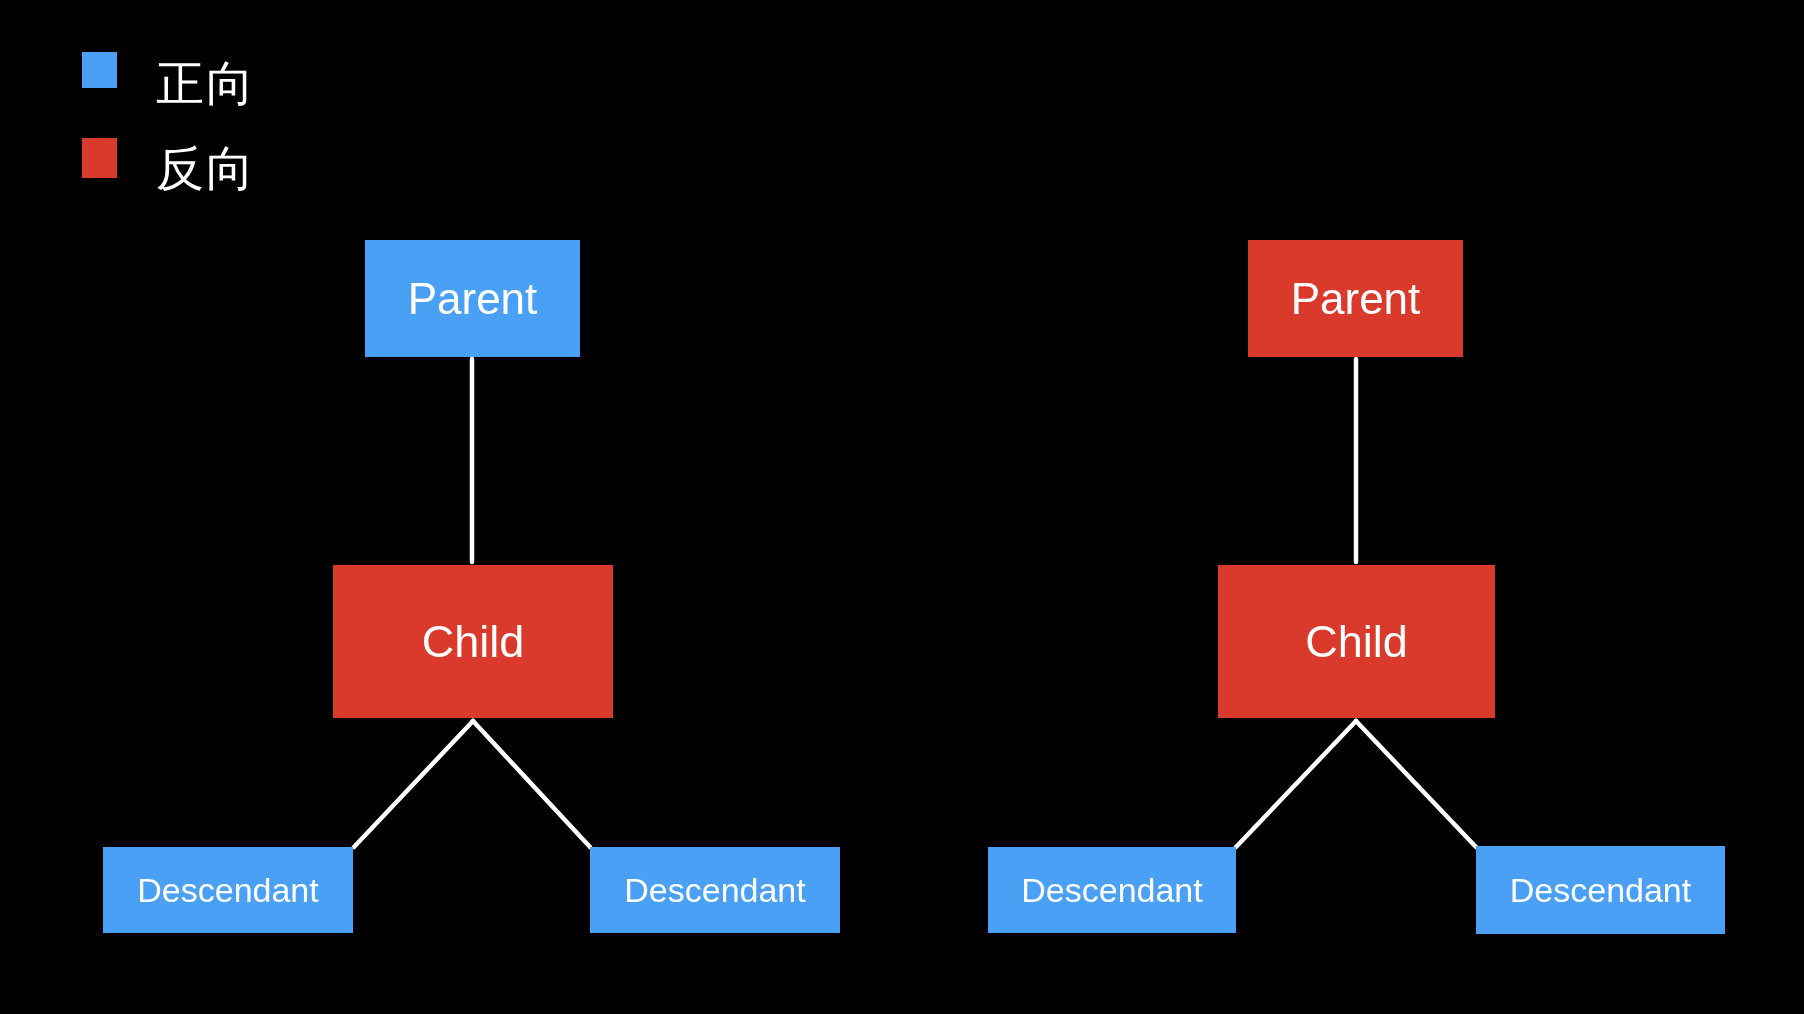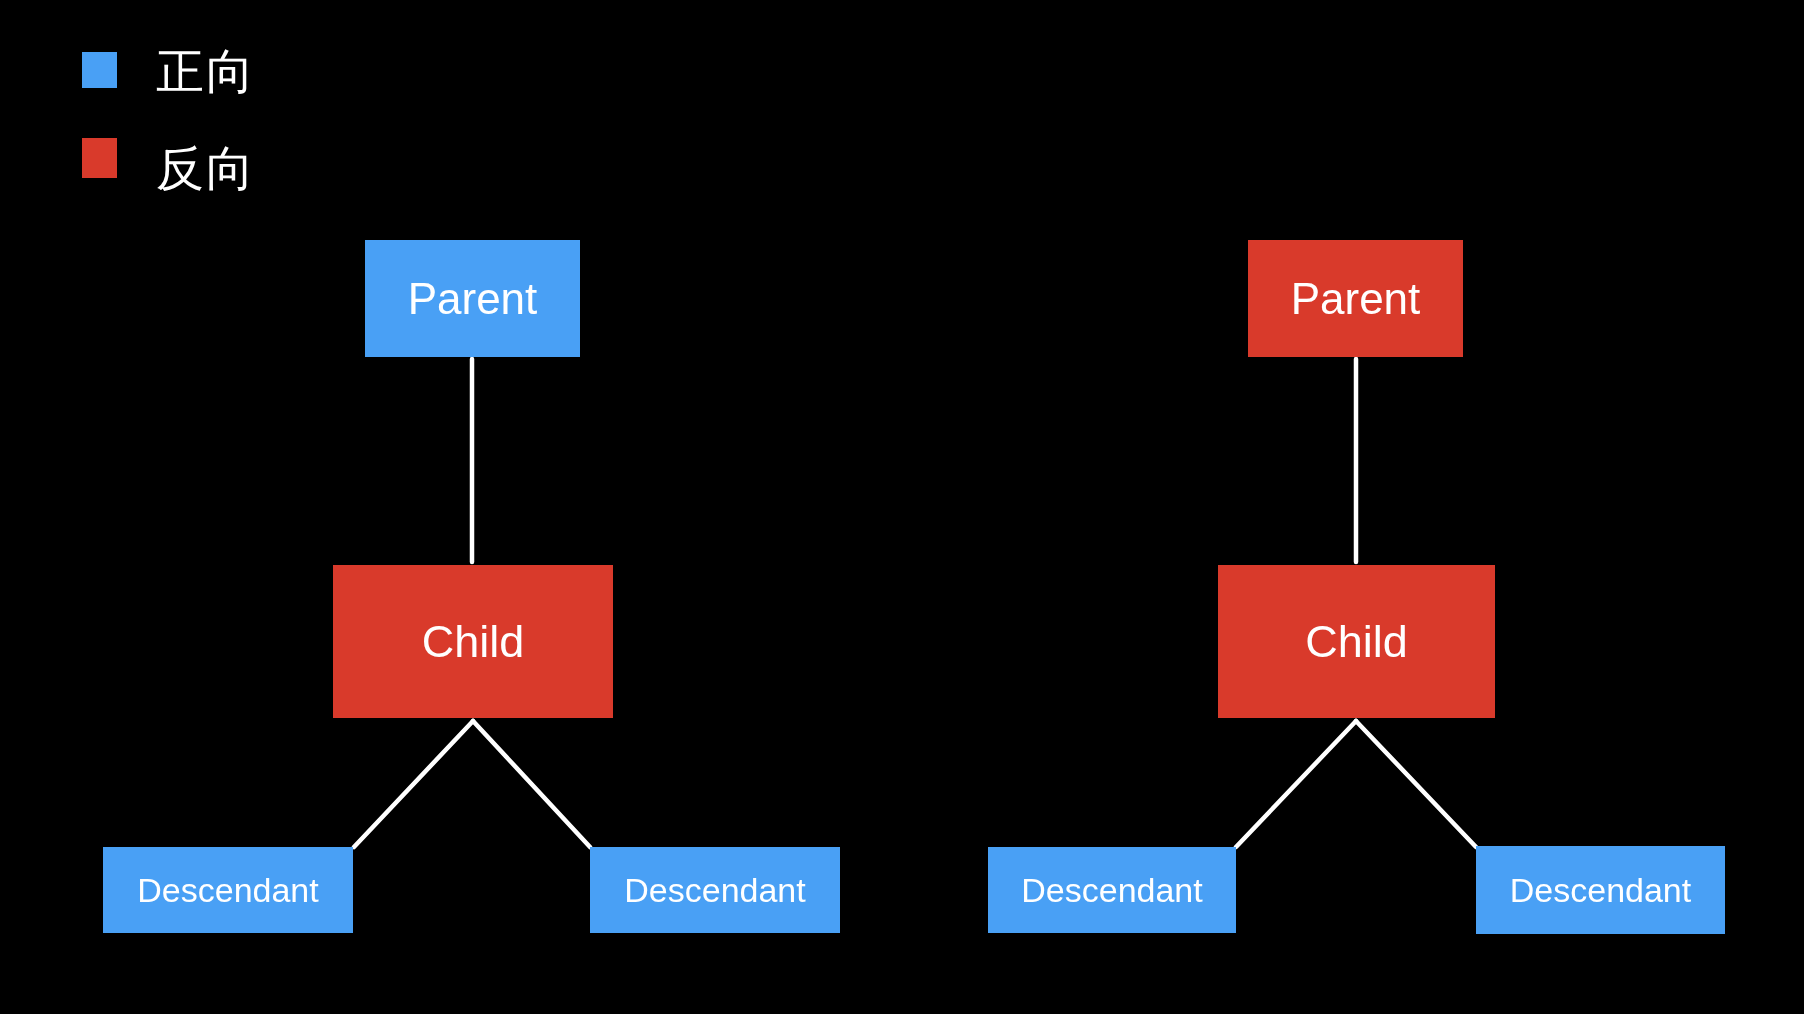--- a/index.html
+++ b/index.html
@@ -25,23 +25,24 @@
   .swatch-reverse { left: 82px; top: 138px; width: 35px; height: 40px; }
 
   .legend-label {
     position: absolute;
     left: 156px;
     color: var(--legend-text, #ffffff);
     font-size: 48px;
     line-height: 50px;
     white-space: nowrap;
     letter-spacing: 2px;
+    margin-top: 12px;
   }
   .legend-label-forward { top: 47px; }
-  .legend-label-reverse { top: 144px; }
+  .legend-label-reverse { top: 132px; }
 
   
   .edges {
     position: absolute;
     left: 0;
     top: 0;
     width: 1804px;
     height: 1014px;
   }
   .edges line {

